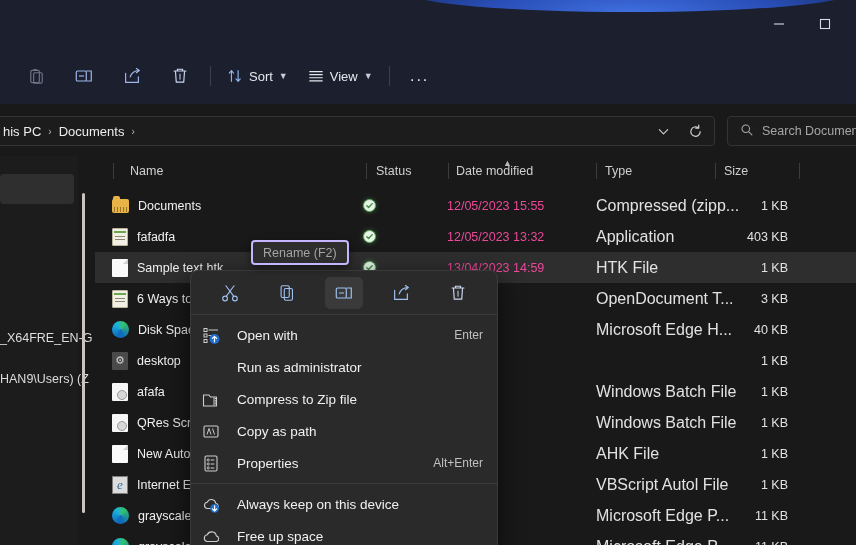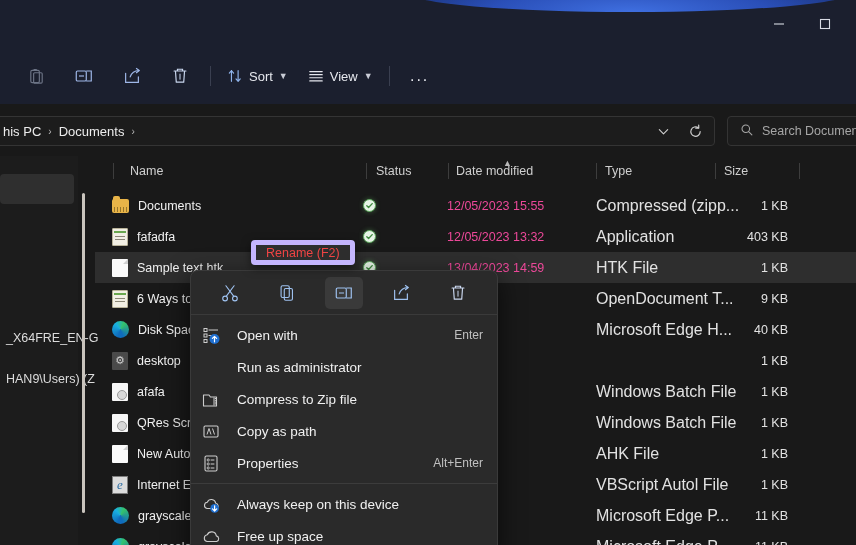--- a/index.html
+++ b/index.html
@@ -43,21 +43,21 @@
   .crumb-sep{font-size:10px;color:#b9b9b9;}
   .addr-right{margin-left:auto;display:flex;align-items:center;gap:2px;padding-right:4px;}
   .icbtn{width:30px;height:26px;display:flex;align-items:center;justify-content:center;color:#cfcfcf;}
   .searchbox{position:absolute;left:727px;top:12px;width:170px;height:30px;border:1px solid #343434;
     border-radius:4px;background:#1c1c1c;display:flex;align-items:center;gap:8px;padding-left:12px;}
   .search-ph{color:#a6a6a6;font-size:12.5px;white-space:nowrap;}
 
   
   .navpane{position:absolute;top:156px;left:0;width:78px;height:389px;background:#1c1c1c;z-index:5;}
   .nav-sel{position:absolute;left:0;top:18px;width:74px;height:30px;background:#2f2f2f;border-radius:4px;}
-  .nav-txt{position:absolute;left:0;font-size:12.5px;color:#dcdcdc;white-space:nowrap;padding-left:6px;}
+  .nav-txt{position:absolute;left:0;font-size:12.5px;color:#dcdcdc;white-space:nowrap;}
 
   
   .navscroll{position:absolute;left:82px;top:193px;width:3px;height:320px;background:#c9c4bd;border-radius:2px;z-index:6;}
 
   
   .listpane{position:absolute;top:156px;left:95px;width:761px;height:389px;background:#191919;z-index:4;}
   .hdr{position:absolute;top:0;left:8px;width:761px;height:30px;display:flex;align-items:center;
     font-size:12.5px;color:#cfcfcf;}
   .hdr .cell{position:absolute;top:0;height:30px;display:flex;align-items:center;}
   .hdr .div{position:absolute;top:7px;width:1px;height:16px;background:#3d3d3d;}
@@ -108,22 +108,22 @@
   .mini-btn.hover{background:#3a3a3a;}
   .ctx-list{padding:4px 0 2px 0;}
   .ctx-item{height:32px;display:flex;align-items:center;padding:0 14px 0 10px;gap:16px;position:relative;}
   .ctx-ico{width:20px;height:20px;display:flex;align-items:center;justify-content:center;color:#cdcdcd;flex:0 0 auto;}
   .ctx-lbl{font-size:13.5px;color:#f0f0f0;white-space:nowrap;}
   .ctx-acc{margin-left:auto;font-size:12px;color:#c0c0c0;}
   .ctx-div{height:1px;background:#3c3c3c;margin:4px 0;}
 
   
   .tooltip{position:absolute;left:251px;top:240px;height:25px;padding:0 10px;background:#2d2d2d;
-    border:5px solid #c4b5fd;border-radius:4px;display:flex;align-items:center;z-index:50;
-    font-size:12.5px;color:#ef4444;box-shadow:0 3px 10px rgba(0,0,0,.5);}
+    border:2px solid #c4b5fd;border-radius:4px;display:flex;align-items:center;z-index:50;
+    font-size:12.5px;color:#a3a3a3;box-shadow:0 3px 10px rgba(0,0,0,.5);}
 </style>
 </head>
 <body>
 
 <div class="accent-wrap">
   <div class="accent-arc"></div>
 </div>
 
 <div class="titlebar">
   <div class="wincontrols">
@@ -327,21 +327,21 @@
         <div class="c-size">1 KB</div>
       </div>
       <div class="row" style="top: 127px;">
         <div class="c-name">
           <div class="fi fi-note"></div>
           <span>6 Ways to</span>
         </div>
         <div class="c-status"></div>
         <div class="c-date">23 17:37</div>
         <div class="c-type">OpenDocument T...</div>
-        <div class="c-size">9 KB</div>
+        <div class="c-size">3 KB</div>
       </div>
       <div class="row" style="top: 158px;">
         <div class="c-name">
           <div class="fi fi-edge"></div>
           <span>Disk Space</span>
         </div>
         <div class="c-status"></div>
         <div class="c-date">23 16:58</div>
         <div class="c-type">Microsoft Edge H...</div>
         <div class="c-size">40 KB</div>

